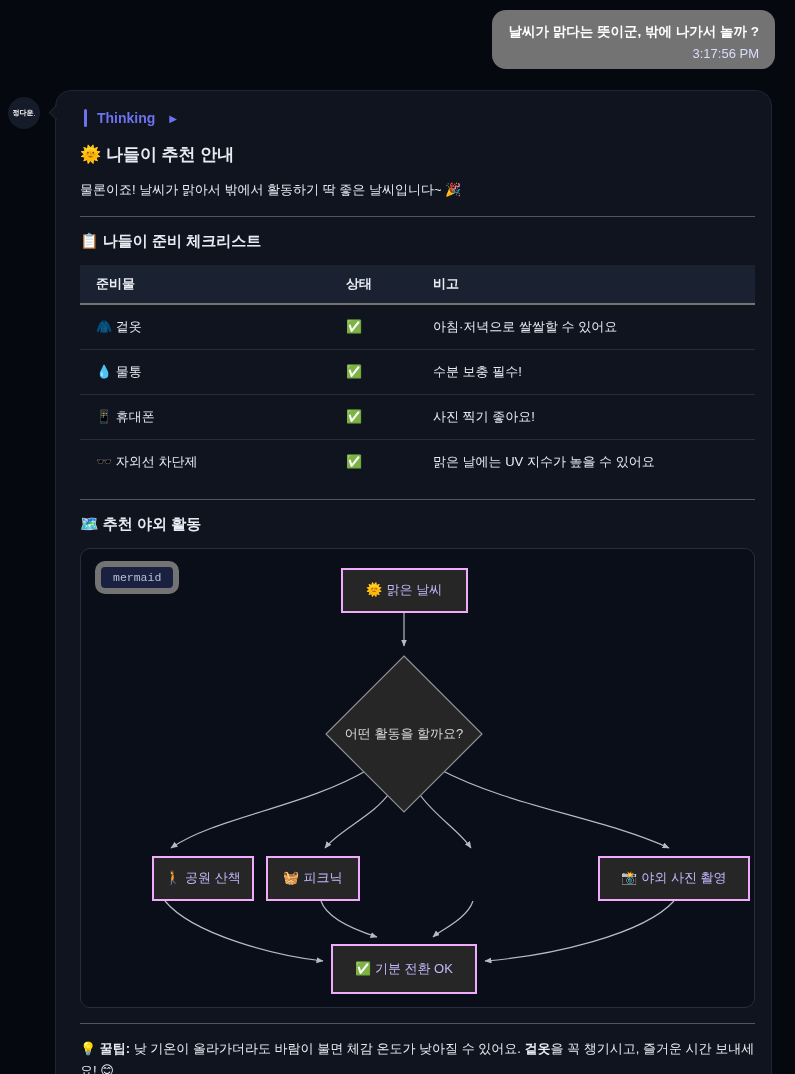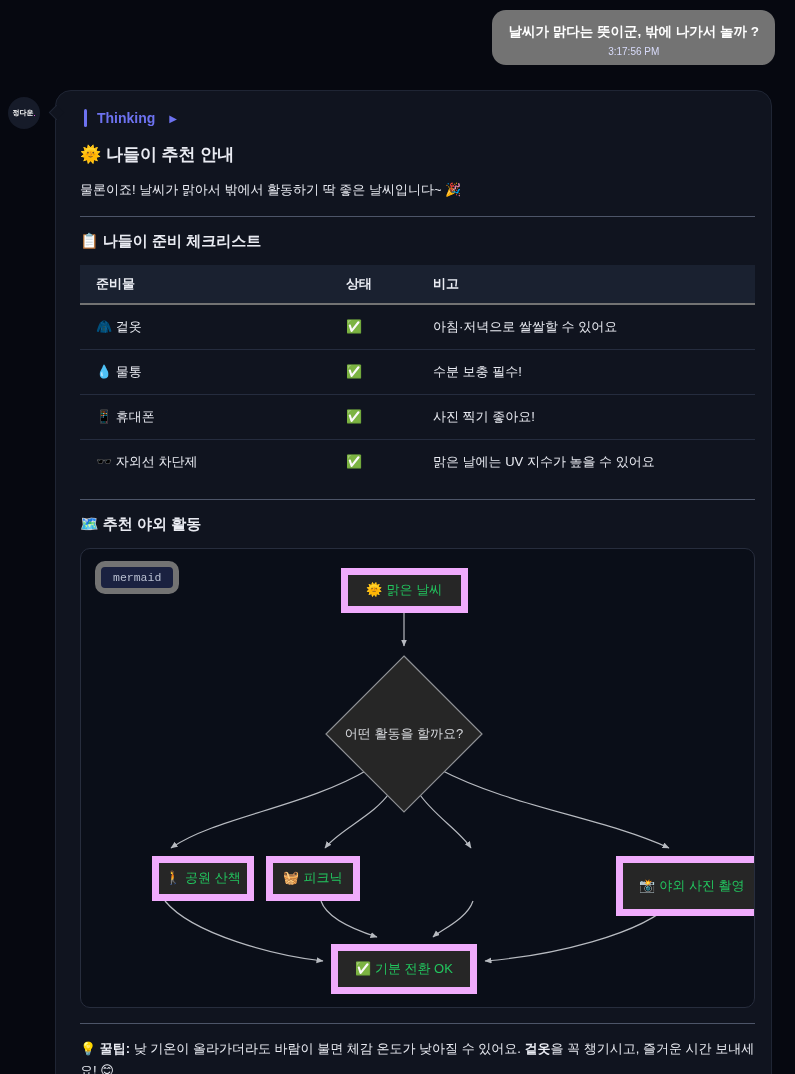--- a/index.html
+++ b/index.html
@@ -12,21 +12,21 @@
     overflow:hidden;
   }
   
   .user-bubble {
     position:absolute; top:10px; right:20px;
     background:#737373; color:#ffffff;
     border-radius:14px; padding:12px 16px 8px 16px;
     max-width:300px;
   }
   .user-bubble .msg { font-size:13.5px; font-weight:700; line-height:1.45; white-space:nowrap; }
-  .user-bubble .time { font-size:10px; color:#d9dcfb; text-align:center; margin-top:4px; }
+  .user-bubble .time { font-size:13px; color:#d9dcfb; text-align:right; margin-top:4px; }
   
   .avatar {
     position:absolute; left:8px; top:97px; width:32px; height:32px;
     background:#161b29; border-radius:50%;
     display:flex; align-items:center; justify-content:center;
     font-size:7px; font-weight:700; color:#ffffff; letter-spacing:0;
     cursor:pointer;
   }
   .avatar .dot { color:#e05ad8; }
   .ai-bubble {
@@ -67,23 +67,23 @@
   }
   .code-badge {
     position:absolute; top:12px; left:14px; z-index:3;
     background:#1a2140; border:6px solid #737373; border-radius:10px;
     color:#b9bfd0; font-family:"Liberation Mono","DejaVu Sans Mono",monospace;
     font-size:11.5px; padding:4px 12px;
   }
   .diagram-svg { position:absolute; left:0; top:0; z-index:1; }
   .m-node {
     position:absolute; z-index:2;
-    background:#262626; border:7px solid #f0abfc;
+    background:#262626; border:2px solid #f0abfc;
     display:flex; align-items:center; justify-content:center;
-    color:#22c55e; font-size:13px; white-space:nowrap;
+    color:#c4b5fd; font-size:13px; white-space:nowrap;
   }
   .m-diamond-label {
     position:absolute; z-index:2; color:#d8dade; font-size:13px;
     display:flex; align-items:center; justify-content:center; white-space:nowrap;
   }
   
   .tip { font-size:13px; line-height:1.7; margin-top:14px; }
   .tip b { font-weight:700; }
 </style>
 </head>
@@ -173,21 +173,21 @@
       </g>
       <polygon points="323,107 401,185 323,263 245,185" fill="#262626" stroke="#8e9095" stroke-width="1.2"></polygon>
     </svg>
 
     <div class="m-node" style="left:260px; top:19px; width:127px; height:45px;">🌞 맑은 날씨</div>
 
     <div class="m-diamond-label" style="left:243px; top:170px; width:160px; height:30px;">어떤 활동을 할까요?</div>
 
     <div class="m-node" style="left:23px; top:307px; width:102px; height:45px;margin-left:48px;">🚶 공원 산책</div>
     <div class="m-node" style="left:185px; top:307px; width:94px; height:45px;">🧺 피크닉</div>
-    <div class="m-node" style="left:535px; top:307px; width:152px; height:60px;">📸 야외 사진 촬영</div>
+    <div class="m-node" style="left:517px; top:307px; width:152px; height:45px;">📸 야외 사진 촬영</div>
 
     <div class="m-node" style="left:250px; top:395px; width:146px; height:50px;">✅ 기분 전환 OK</div>
   </div>
 
   <hr class="divider" style="margin-bottom:10px;">
 
   <p class="tip"><b>💡 꿀팁:</b><span> 낮 기온이 올라가더라도 바람이 불면 체감 온도가 낮아질 수 있어요. </span><b>겉옷</b><span>을 꼭 챙기시고, 즐거운 시간 보내세요! 😊</span></p>
 
 </div>
 

